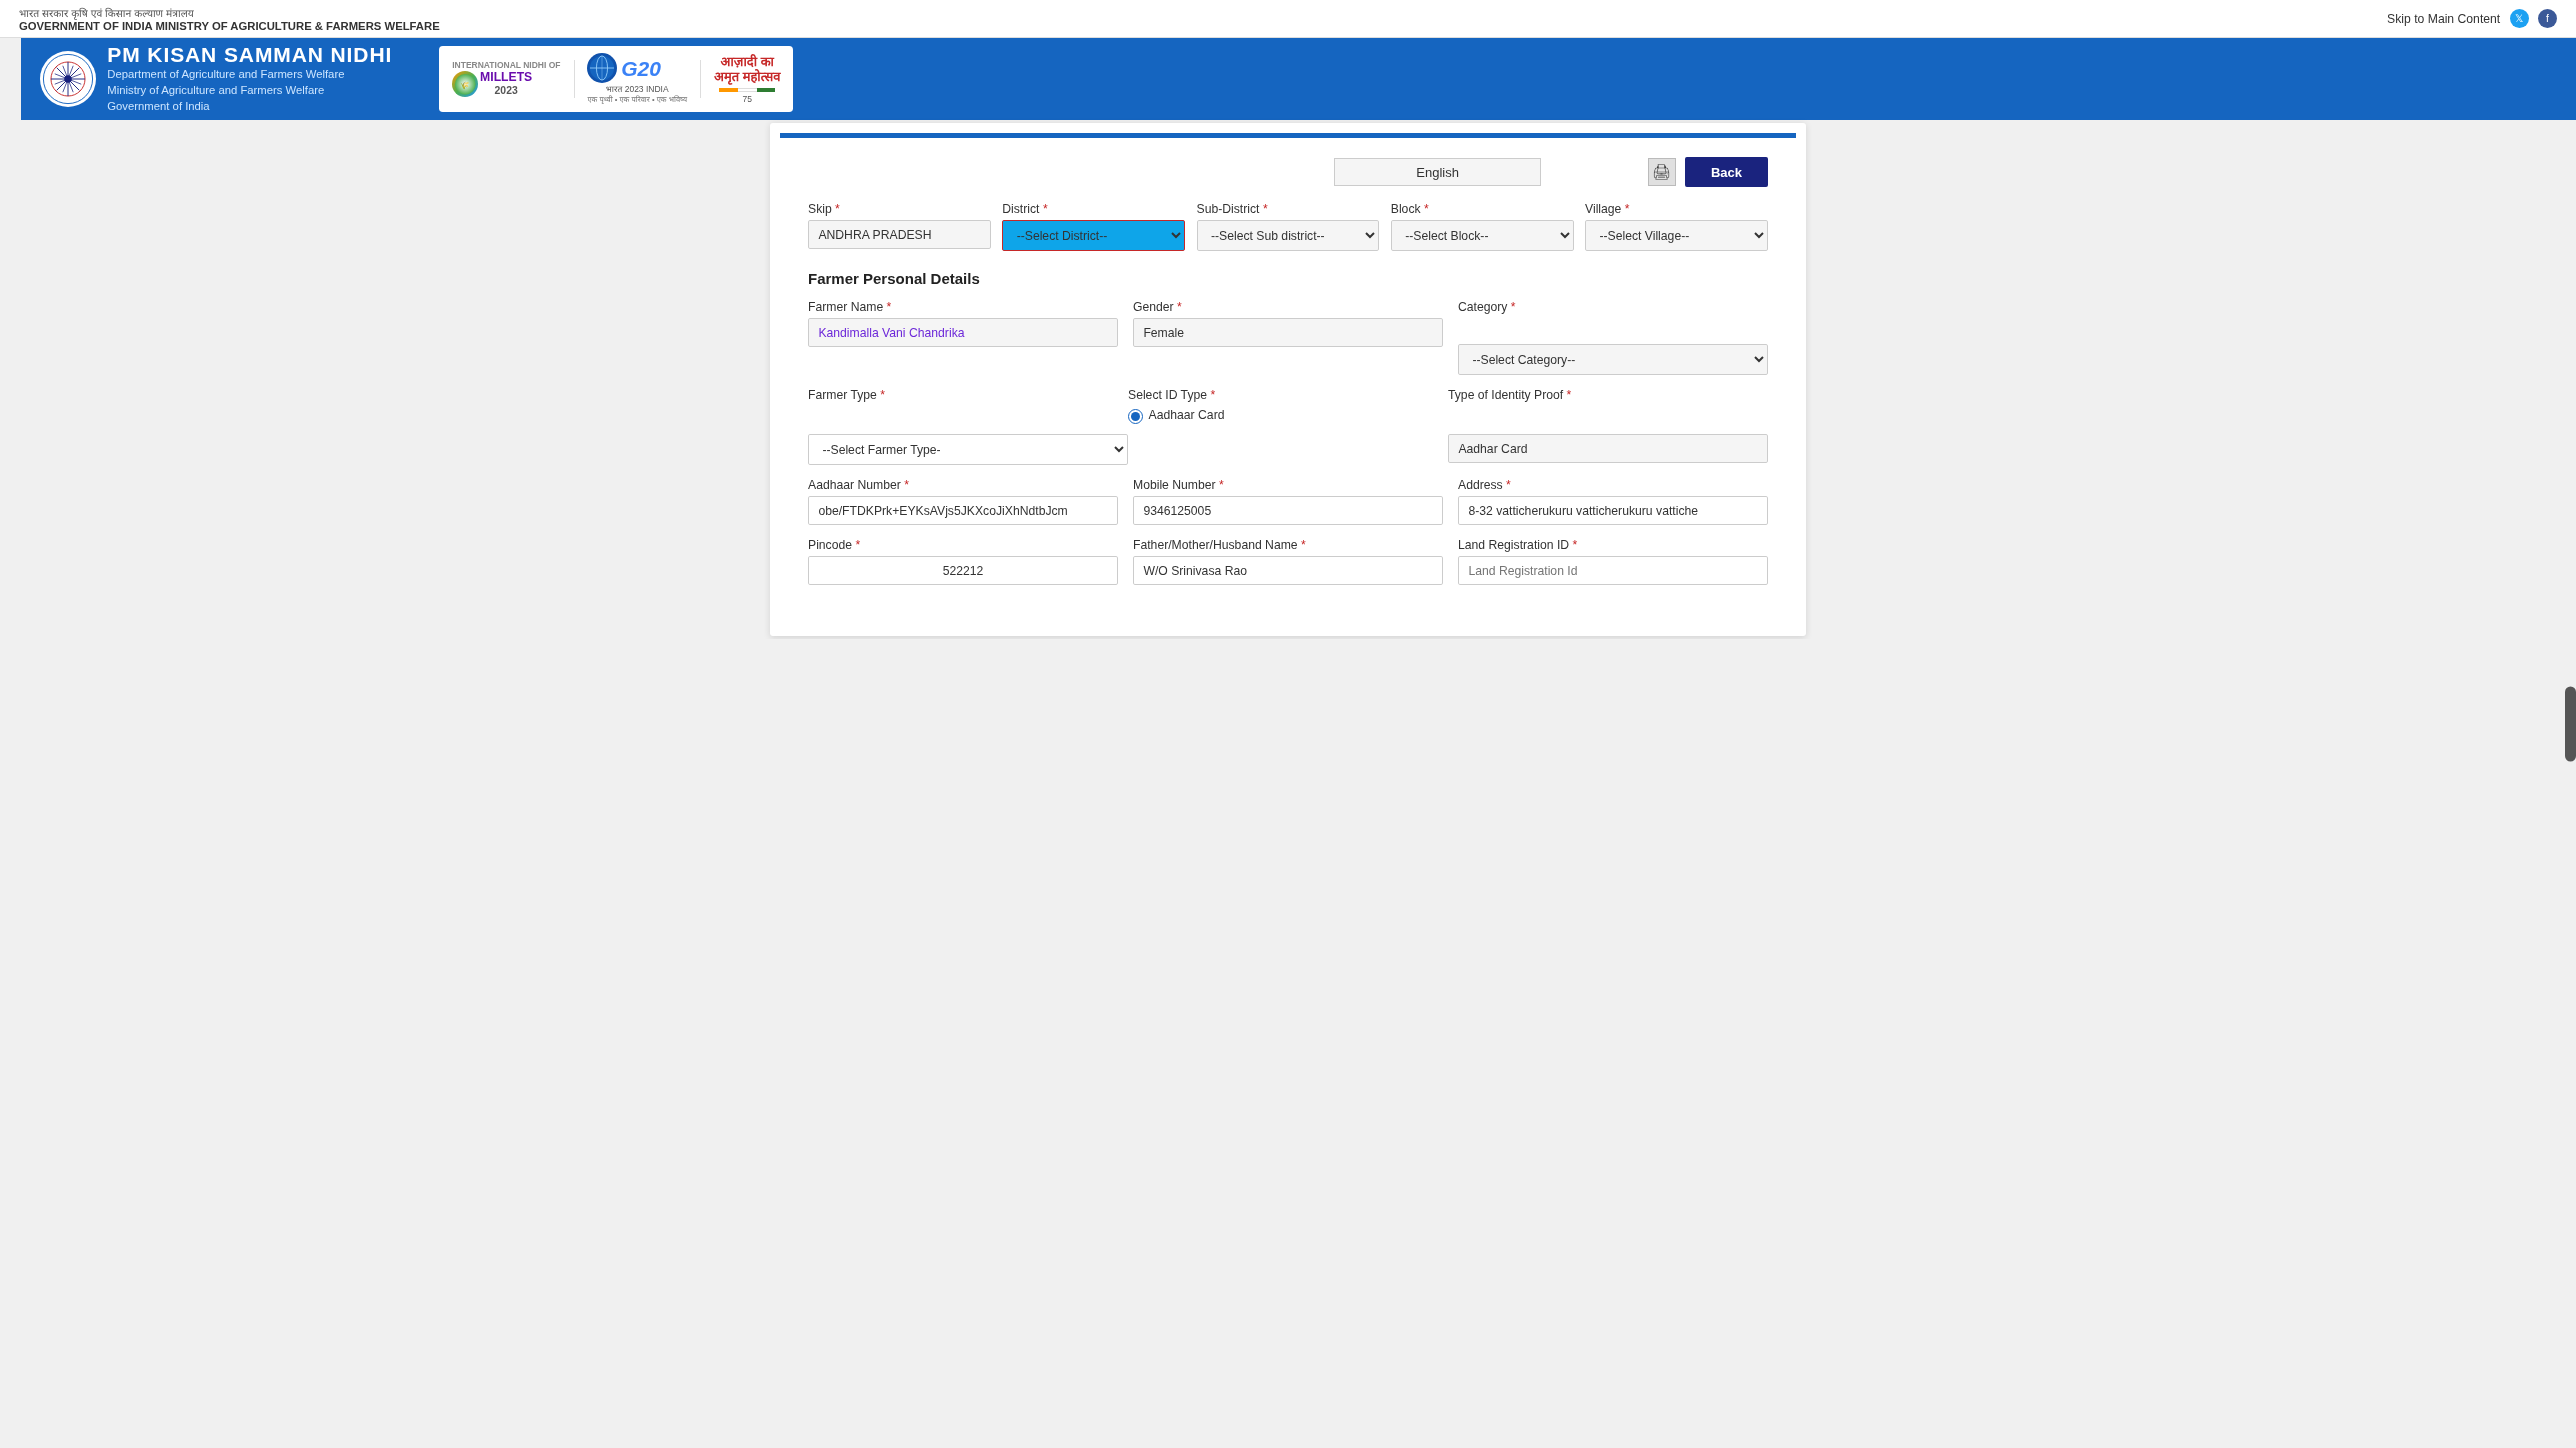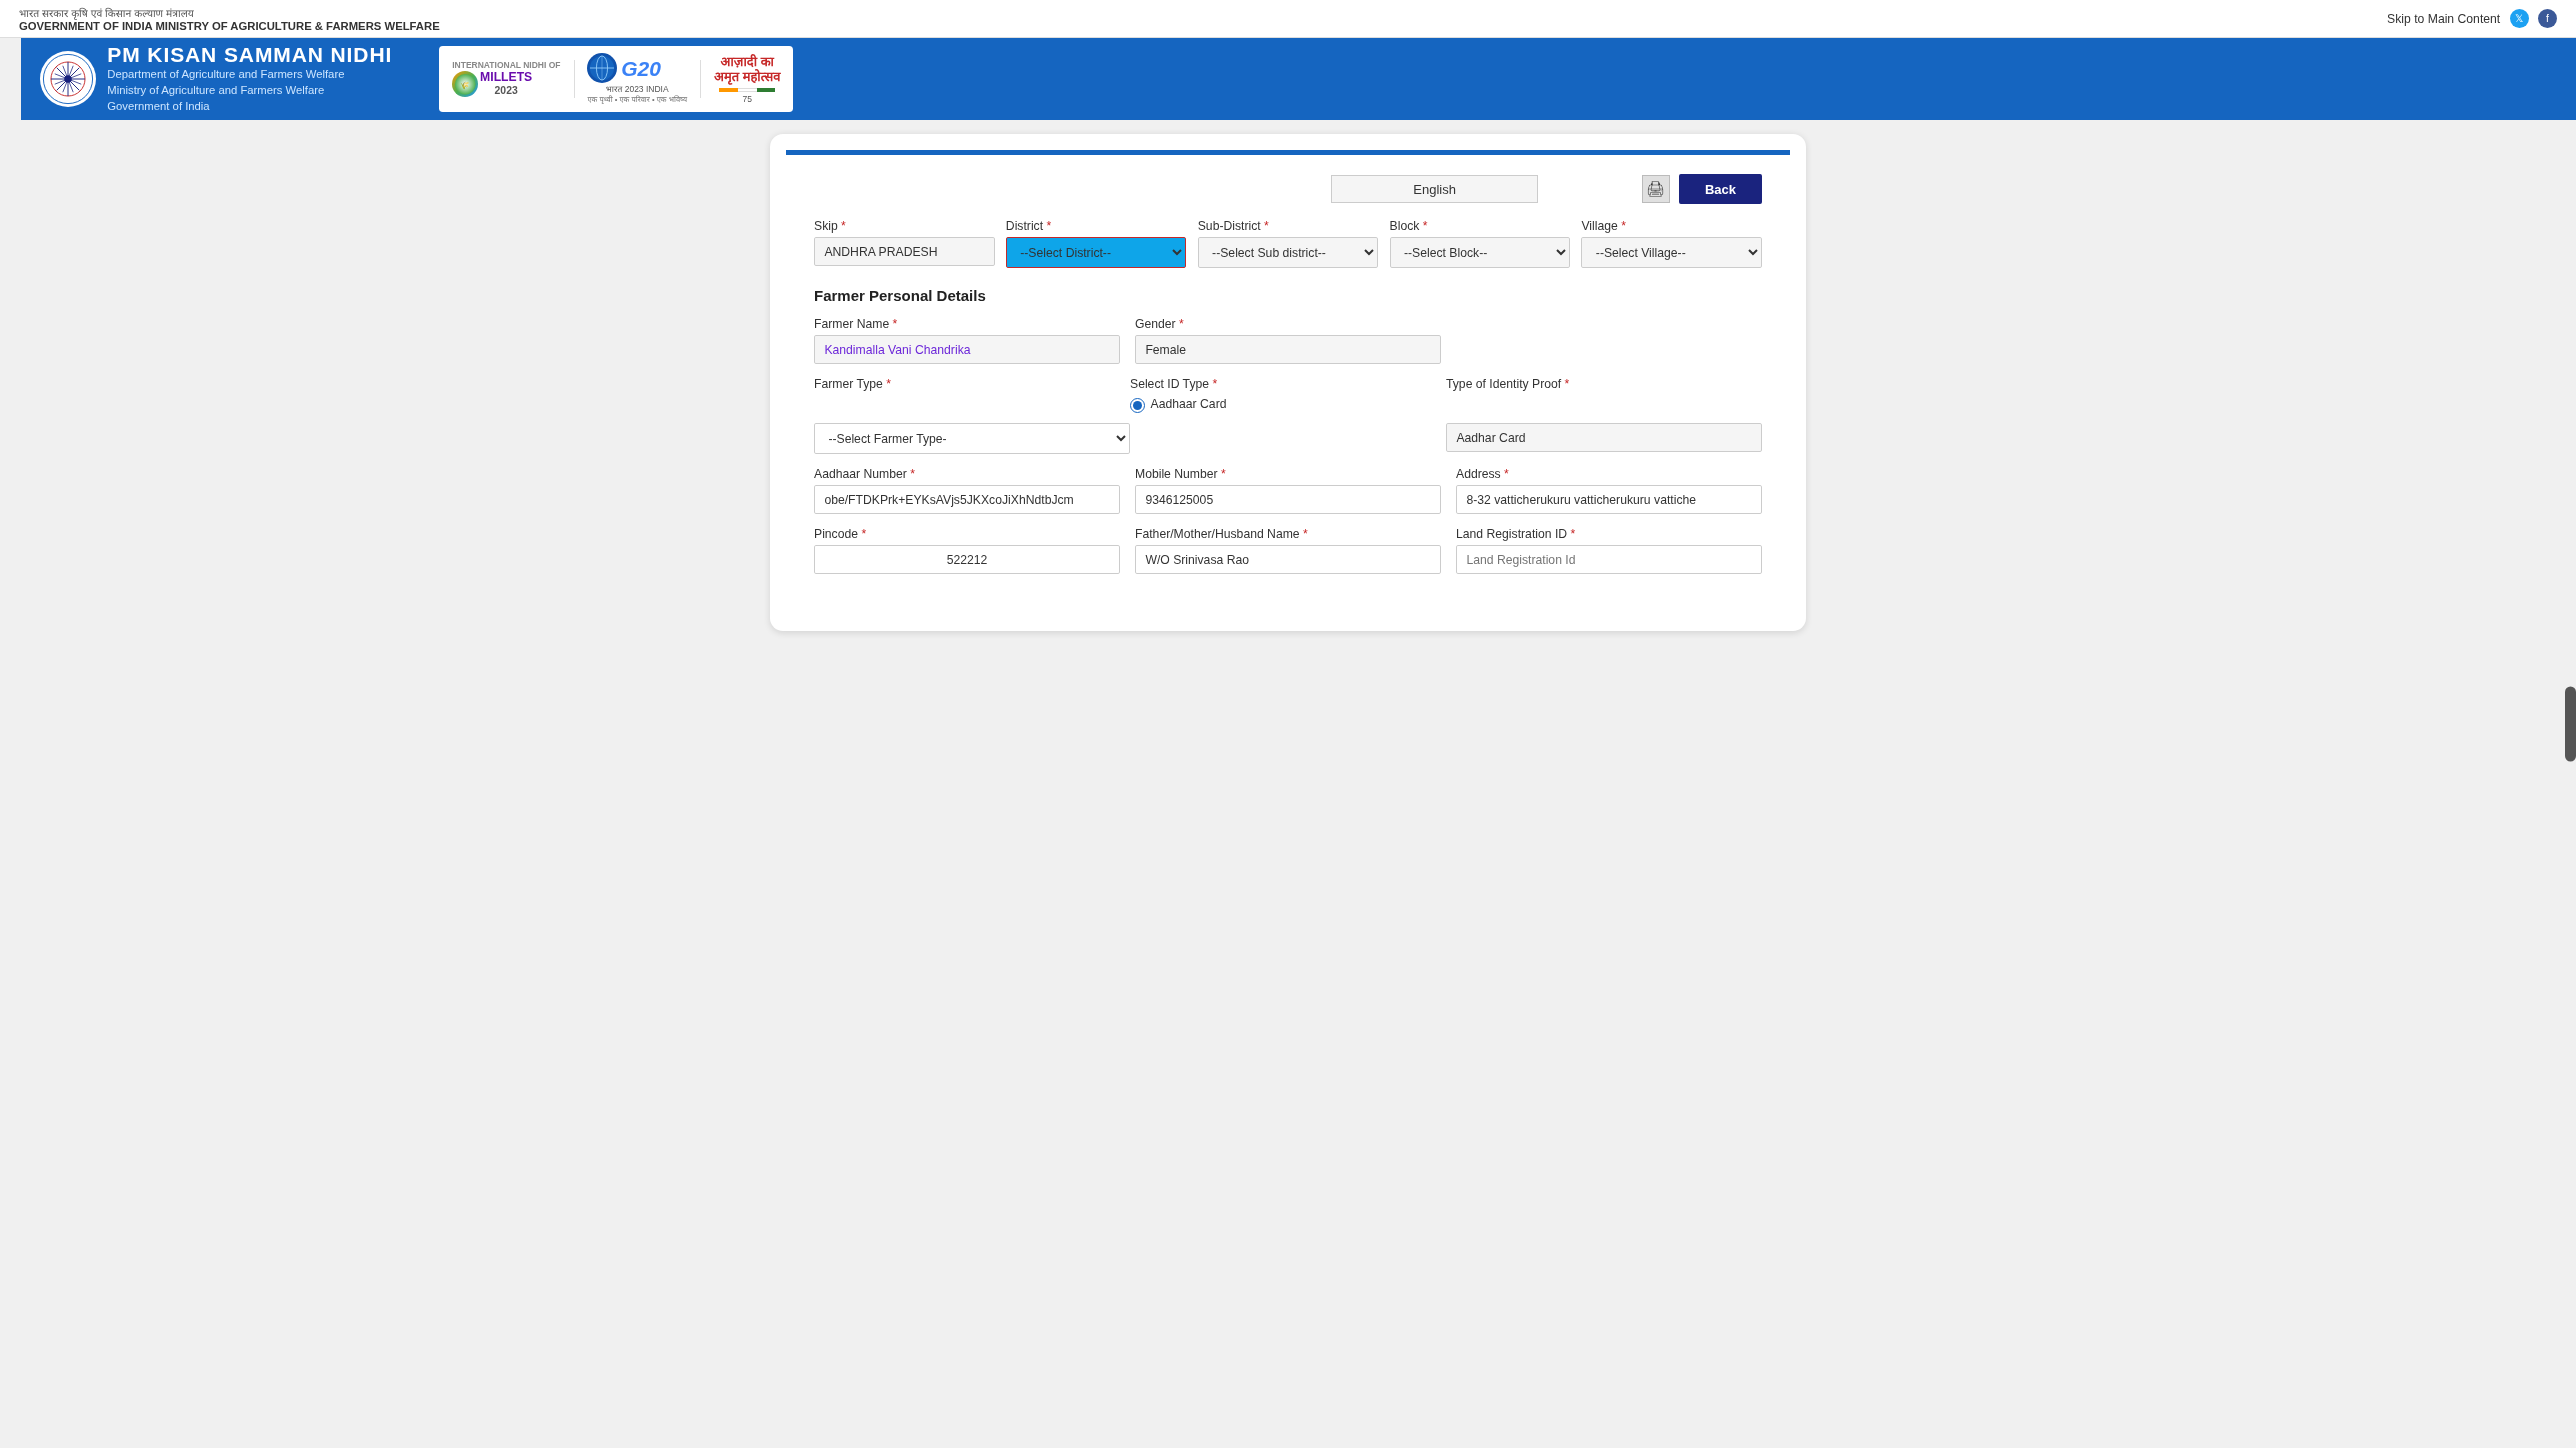--- a/index.html
+++ b/index.html
@@ -74,25 +74,25 @@
       text-align: center;
       color: #6a0dad;
       font-weight: bold;
       line-height: 1.2;
     }
     .logo-millets span { font-size: 8.5px; color: #888; display: block; }
 
     
     .main-content {
       max-width: 1036px;
-      margin: 14px auto;
+      margin: 3px auto;
       background: #fff;
-      border-radius: 13px;
+      border-radius: 3px;
       box-shadow: 0 1.9px 7.5px rgba(0,0,0,0.12);
-      padding: 16px;
+      padding: 10px;
       overflow: hidden;
     }
     .form-top-bar {
       background: #1565c0;
       height: 5.6px;
     }
     .form-container {
       padding: 19px 28px 28px;
     }
 
@@ -399,20 +399,30 @@
         </label>
         <input type="text" style="width: 100%; border: 0.9px solid rgb(204, 204, 204); padding: 6.6px 9.4px; font-size: 12.2px; background: rgb(245, 245, 245); color: #6d28d9; border-radius: 1.9px;" value="Kandimalla Vani Chandrika">
       </div>
       <div class="field-group">
         <label>
           <span>Gender</span>
           <span class="required"> *</span>
         </label>
         <input type="text" style="width: 100%; border: 0.9px solid rgb(204, 204, 204); padding: 6.6px 9.4px; font-size: 12.2px; background: rgb(245, 245, 245); color: rgb(51, 51, 51); border-radius: 1.9px;" value="Female">
       </div>
+      <div class="field-group">
+        <label>
+          <span>Category</span>
+          <span class="required"> *</span>
+        </label>
+        <div style="height:26px;"></div>
+        <select style="width:100%;border:0.9px solid #ccc;padding:6.6px 9.4px;font-size:12.2px;background:#f5f5f5;color:#333;border-radius:1.9px;">
+          <option>--Select Category--</option>
+        </select>
+      </div>
     </div>
 
     <div class="personal-row-2">
       <div class="field-group">
         <label>
           <span>Farmer Type</span>
           <span class="required"> *</span>
         </label>
         <select style="width:100%;border:0.9px solid #ccc;padding:6.6px 9.4px;font-size:12.2px;background:#fff;color:#333;border-radius:1.9px;margin-top:28px;">
           <option>--Select Farmer Type-</option>

